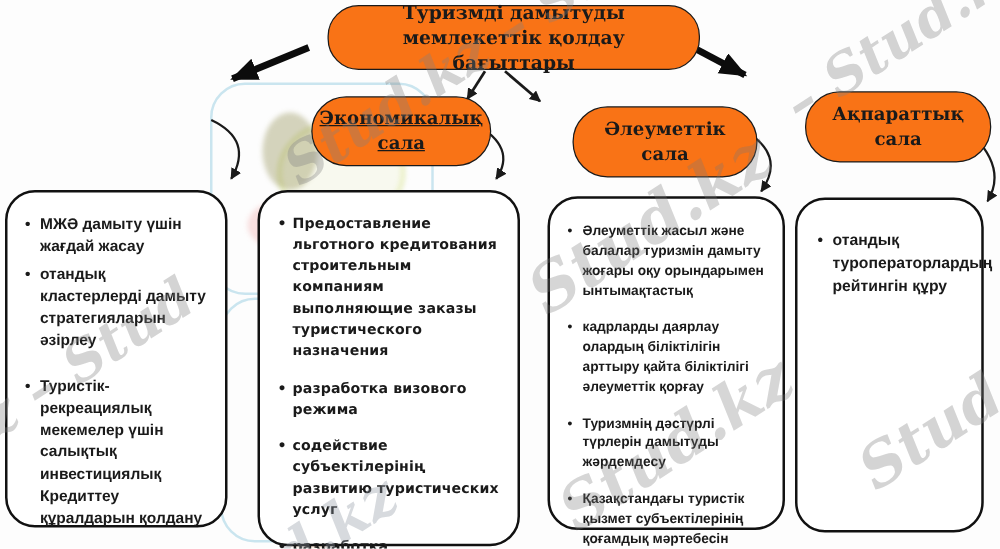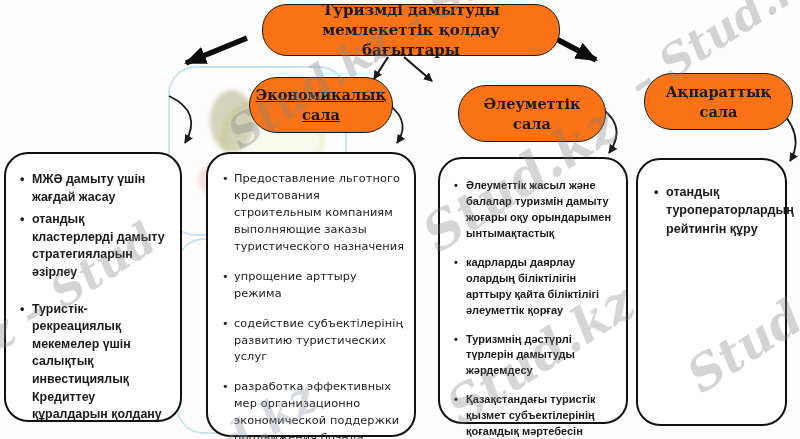--- a/index.html
+++ b/index.html
@@ -46,21 +46,21 @@
   }
   #box-0 li{font-size:12.4px;line-height:1.42;margin-bottom:5px;}
   #box-0 li:nth-child(3){margin-top:19px;}
   #box-0 li:nth-child(4){margin-top:19px;}
   #box-2 li{font-size:11px;line-height:1.45;}
   #box-2 li + li{margin-top:13px;}
   #box-3 li{font-size:12.6px;line-height:1.45;}
   #box-3 li + li{margin-top:16px;}
   
   #box-1 li{
-    font-family:"DejaVu Sans",sans-serif;font-weight:normal;
+    font-family:"DejaVu Sans",sans-serif;font-weight:bold;
     font-size:11.3px;line-height:1.5;letter-spacing:0.1px;
   }
   #box-1 li + li{margin-top:13px;}
   
   .wm{
     position:absolute;z-index:10;pointer-events:none;white-space:nowrap;
     font-family:"DejaVu Serif",serif;font-weight:bold;font-style:italic;
     color:rgba(128,128,128,0.34);
     transform:rotate(-33deg);transform-origin:left center;
   }
@@ -126,21 +126,21 @@
     <ul>
       <li>МЖӘ дамыту үшін жағдай жасау</li>
       <li>отандық кластерлерді дамыту стратегияларын әзірлеу</li>
       <li>Туристік-рекреациялық мекемелер үшін салықтық инвестициялық Кредиттеу құралдарын қолдану</li>
 
     </ul>
   </div>
   <div class="content-box" id="box-1">
     <ul>
       <li>Предоставление льготного кредитования строительным компаниям выполняющие заказы туристического назначения</li>
-      <li>упрощение арттыру режима</li>
+      <li>разработка визового режима</li>
       <li>содействие субъектілерінің развитию туристических услуг</li>
       <li>разработка эффективных мер организационно экономической поддержки продвижения брэнда Казахстана на международных рынках туристических услуг</li>
 
     </ul>
   </div>
   <div class="content-box" id="box-2">
     <ul>
       <li>Әлеуметтік жасыл және балалар туризмін дамыту жоғары оқу орындарымен ынтымақтастық</li>
       <li>кадрларды даярлау олардың біліктілігін арттыру қайта біліктілігі әлеуметтік қорғау</li>
       <li>Туризмнің дәстүрлі түрлерін дамытуды жәрдемдесу</li>

